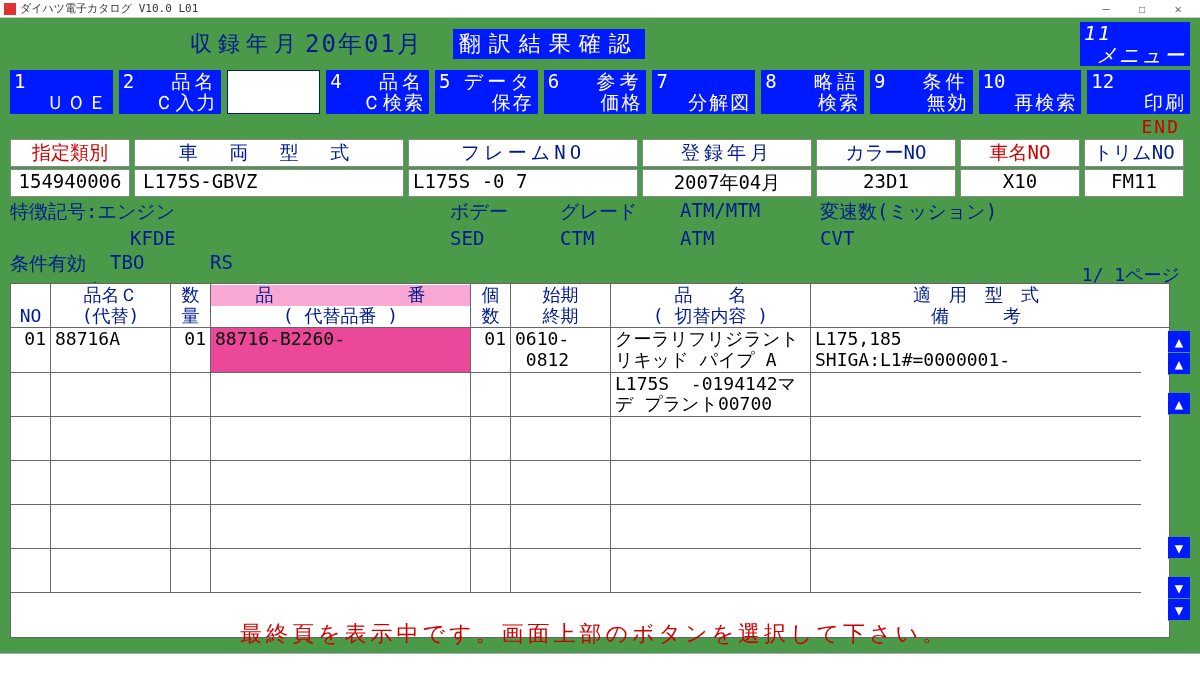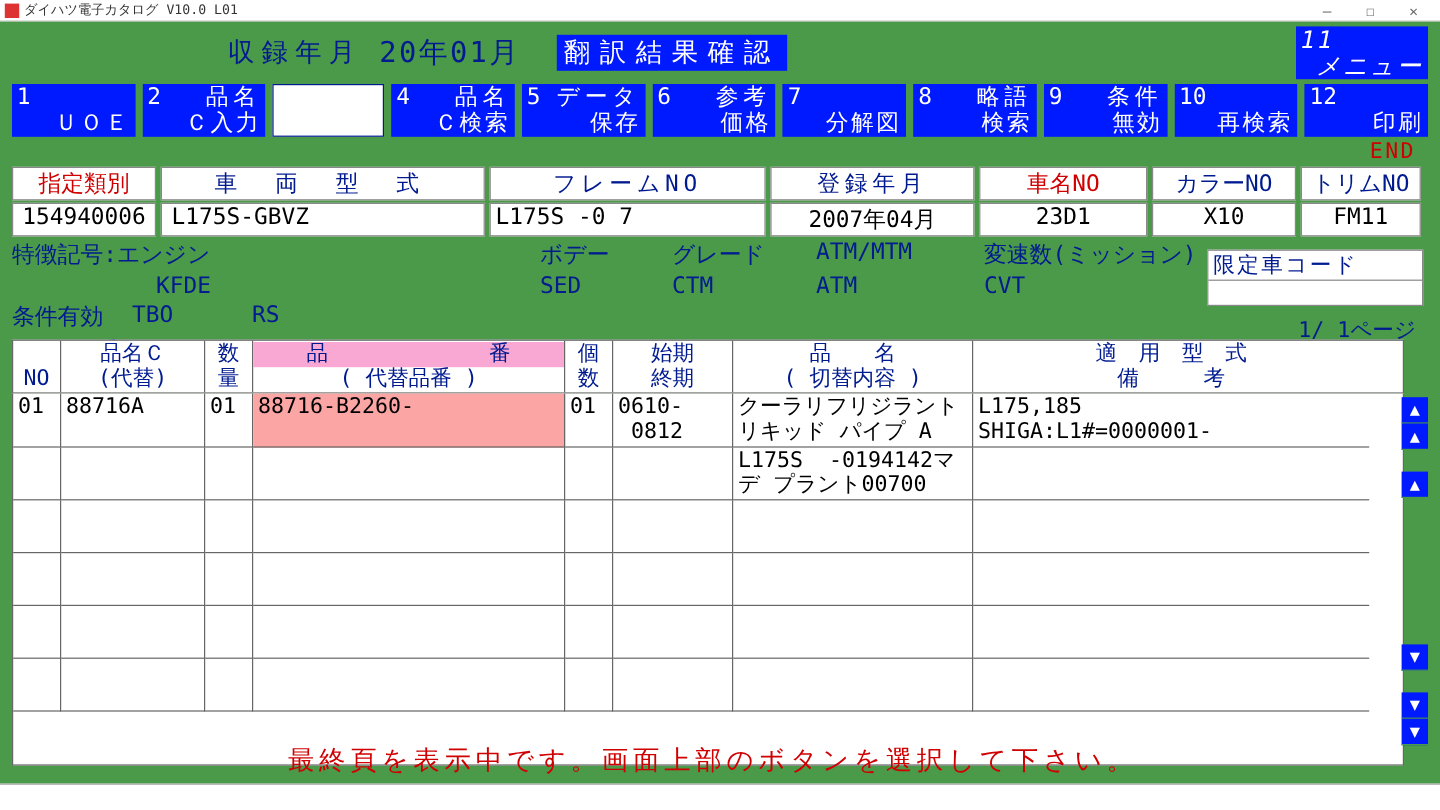--- a/index.html
+++ b/index.html
@@ -40,21 +40,21 @@
   }
   .toprow .rec-label {
     color: #001a8f;
     font-size: 22px;
     margin-left: 180px;
     letter-spacing: 6px;
   }
   .toprow .rec-val {
     color: #001a8f;
     font-size: 24px;
-    margin-left: 14px;
+    margin-left: 3px;
     letter-spacing: 2px;
   }
   .inv-btn {
     background: #001aff;
     color: #fff;
     font-size: 22px;
     padding: 0 6px;
     letter-spacing: 8px;
     margin-left: 30px;
   }
@@ -186,22 +186,22 @@
   .td {
     border-right: 1px solid #666;
     border-bottom: 1px solid #666;
     font-size: 18px;
     color: #000;
     padding: 1px 4px;
     line-height: 1.15;
     white-space: pre-wrap;
   }
   .td:last-child { border-right: none; }
-  .td.cyan { background: #fca5a5; }
-  .td.ctr { text-align: left; }
+  .td.cyan { background: #ec4899; }
+  .td.ctr { text-align: right; }
   .scrollcol {
     position: absolute;
     right: 10px;
     top: 313px;
     width: 22px;
     display: flex;
     flex-direction: column;
     gap: 0;
   }
   .sbtn {
@@ -319,22 +319,22 @@
     </div>
   </div>
 
   <div class="endrow">END</div>
 
   <div class="hdrgrid">
     <div class="hcell red">指定類別</div>
     <div class="hcell" style="letter-spacing:10px">車 両 型 式</div>
     <div class="hcell" style="letter-spacing:4px">フレームNO</div>
     <div class="hcell" style="letter-spacing:4px">登録年月</div>
+    <div class="hcell">カラーNO</div>
     <div class="hcell red">車名NO</div>
-    <div class="hcell">カラーNO</div>
     <div class="hcell">トリムNO</div>
   </div>
   <div class="hdrgrid">
     <div class="hcell" style="color:#000">154940006</div>
     <div class="hcell" style="color:#000;text-align:left;padding-left:8px">L175S-GBVZ</div>
     <div class="hcell" style="color:#000;text-align:left;padding-left:4px">L175S  -0       7</div>
     <div class="hcell" style="color:#000">2007年04月</div>
     <div class="hcell" style="color:#000">23D1</div>
     <div class="hcell" style="color:#000">X10</div>
     <div class="hcell" style="color:#000">FM11</div>
@@ -358,24 +358,20 @@
   <div class="specrow">
     <div style="width:100px">条件有効</div>
     <div style="width:100px">TBO</div>
     <div>RS</div>
   </div>
   <div class="specrow">
     <div style="width:40px"></div>
     <div>1品番</div>
   </div>
 
-  <div class="limitbox">
-    <div class="lh">限定車コード</div>
-    <div class="lv"></div>
-  </div>
 
   <div class="pageinfo">1/  1ページ</div>
 
   <div class="parttable">
     <div class="thead">
       <div class="th"><br><span>NO</span></div>
       <div class="th"><span>品名Ｃ</span><br><span>(代替)</span></div>
       <div class="th"><span>数</span><br><span>量</span></div>
       <div class="th"><span class="yel">品　　　番</span><span>( 代替品番 )</span></div>
       <div class="th"><span>個</span><br><span>数</span></div>

